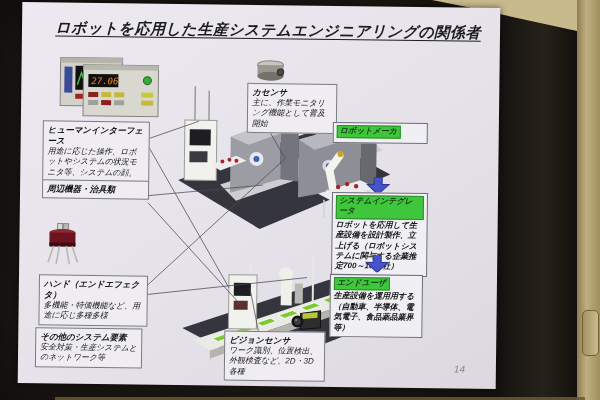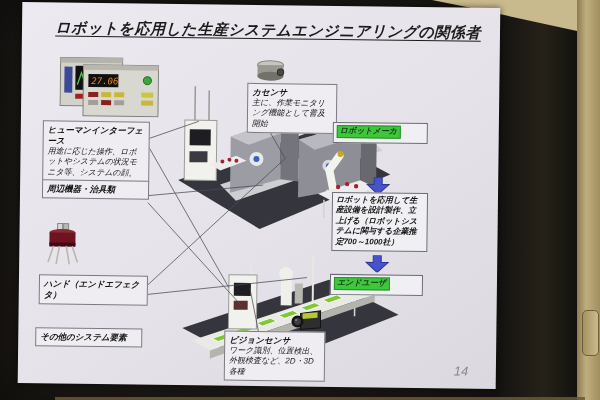--- a/index.html
+++ b/index.html
@@ -29,21 +29,21 @@
   .connectors{position:absolute;left:0;top:0;z-index:1;pointer-events:none;}
   .ibox{position:absolute;background:#efedf2;border:1px solid #7a7a82;color:#141414;
         padding:3px 4px;font-size:8px;line-height:1.3;z-index:2;box-sizing:border-box;}
   .ibox .bt{font-weight:bold;font-size:8.5px;}
   .rbox{position:absolute;background:#f0eff3;border:1px solid #6d6d75;color:#141414;
         padding:2px 3px 3px 3px;font-size:8px;line-height:1.3;z-index:2;box-sizing:border-box;}
   .rbox .gh{display:inline-block;background:#3fc63c;color:#123f12;font-weight:bold;
         font-size:8px;padding:0 3px 1px 2px;margin-bottom:1px;border:1px solid #2a8f28;}
   .rbox .bd{font-weight:bold;}
   .arrow{position:absolute;z-index:2;}
-  .pagenum{position:absolute;font-size:13px;color:#8a8896;z-index:2;}
+  .pagenum{position:absolute;font-size:10px;color:#8a8896;z-index:2;}
   .illus{position:absolute;z-index:0;}
 </style>
 </head>
 <body>
 
 <div class="photo">
 
   <div class="screen-dark"></div>
   <div class="frame-top-right"></div>
   <div class="frame-right"></div>
@@ -208,50 +208,54 @@
 
     <div class="ibox" style="left:22px;top:118px;width:107px;">
       <div class="bt">ヒューマンインターフェース</div>
       <div>用途に応じた操作、ロボットやシステムの状況モニタ等、システムの顔。</div>
     </div>
     <div class="ibox" style="left:22px;top:177px;width:107px;">
       <div class="bt">周辺機器・治具類</div>
     </div>
     <div class="ibox" style="left:20px;top:272px;width:109px;">
       <div class="bt">ハンド（エンドエフェクタ）</div>
+      <div>多機能・特価機能など、用途に応じ多種多様</div>
     </div>
     <div class="ibox" style="left:17px;top:325px;width:107px;">
       <div class="bt">その他のシステム要素</div>
+      <div>安全対策・生産システムとのネットワーク等</div>
     </div>
 
     <div class="ibox" style="left:226px;top:78px;width:90px;">
       <div class="bt">カセンサ</div>
       <div>主に、作業モニタリング機能として普及開始</div>
     </div>
     <div class="ibox" style="left:206px;top:326px;width:101px;">
       <div class="bt">ビジョンセンサ</div>
       <div>ワーク識別、位置検出、外観検査など、2D・3D各種</div>
     </div>
 
     <div class="rbox" style="left:312px;top:116px;width:95px;">
       <span class="gh">ロボットメーカ</span>
     </div>
     <div class="arrow" style="left:346px;top:171px;">
       <svg width="24" height="17" viewBox="0 0 24 17">
         <path d="M8 0 h8 v7 h7 L12 17 1 7 h7 z" fill="#4753cc" stroke="#2c3791"></path>
       </svg>
     </div>
     <div class="rbox" style="left:312px;top:186px;width:96px;">
+      <span class="gh">システムインテグレータ</span>
       <div class="bd">ロボットを応用して生産設備を設計製作、立上げる（ロボットシステムに関与する企業推定700～1000社）</div>
     </div>
     <div class="arrow" style="left:346px;top:249px;">
       <svg width="24" height="17" viewBox="0 0 24 17">
         <path d="M8 0 h8 v7 h7 L12 17 1 7 h7 z" fill="#4753cc" stroke="#2c3791"></path>
       </svg>
     </div>
     <div class="rbox" style="left:311px;top:268px;width:93px;">
       <span class="gh">エンドユーザ</span>
+      <div class="bd">生産設備を運用用する（自動車、半導体、電気電子、食品薬品業界等）</div>
     </div>
 
     <div class="pagenum" style="left:436px;top:356px;">14</div>
 
   </div>
 </div>
 
 </body></html>

